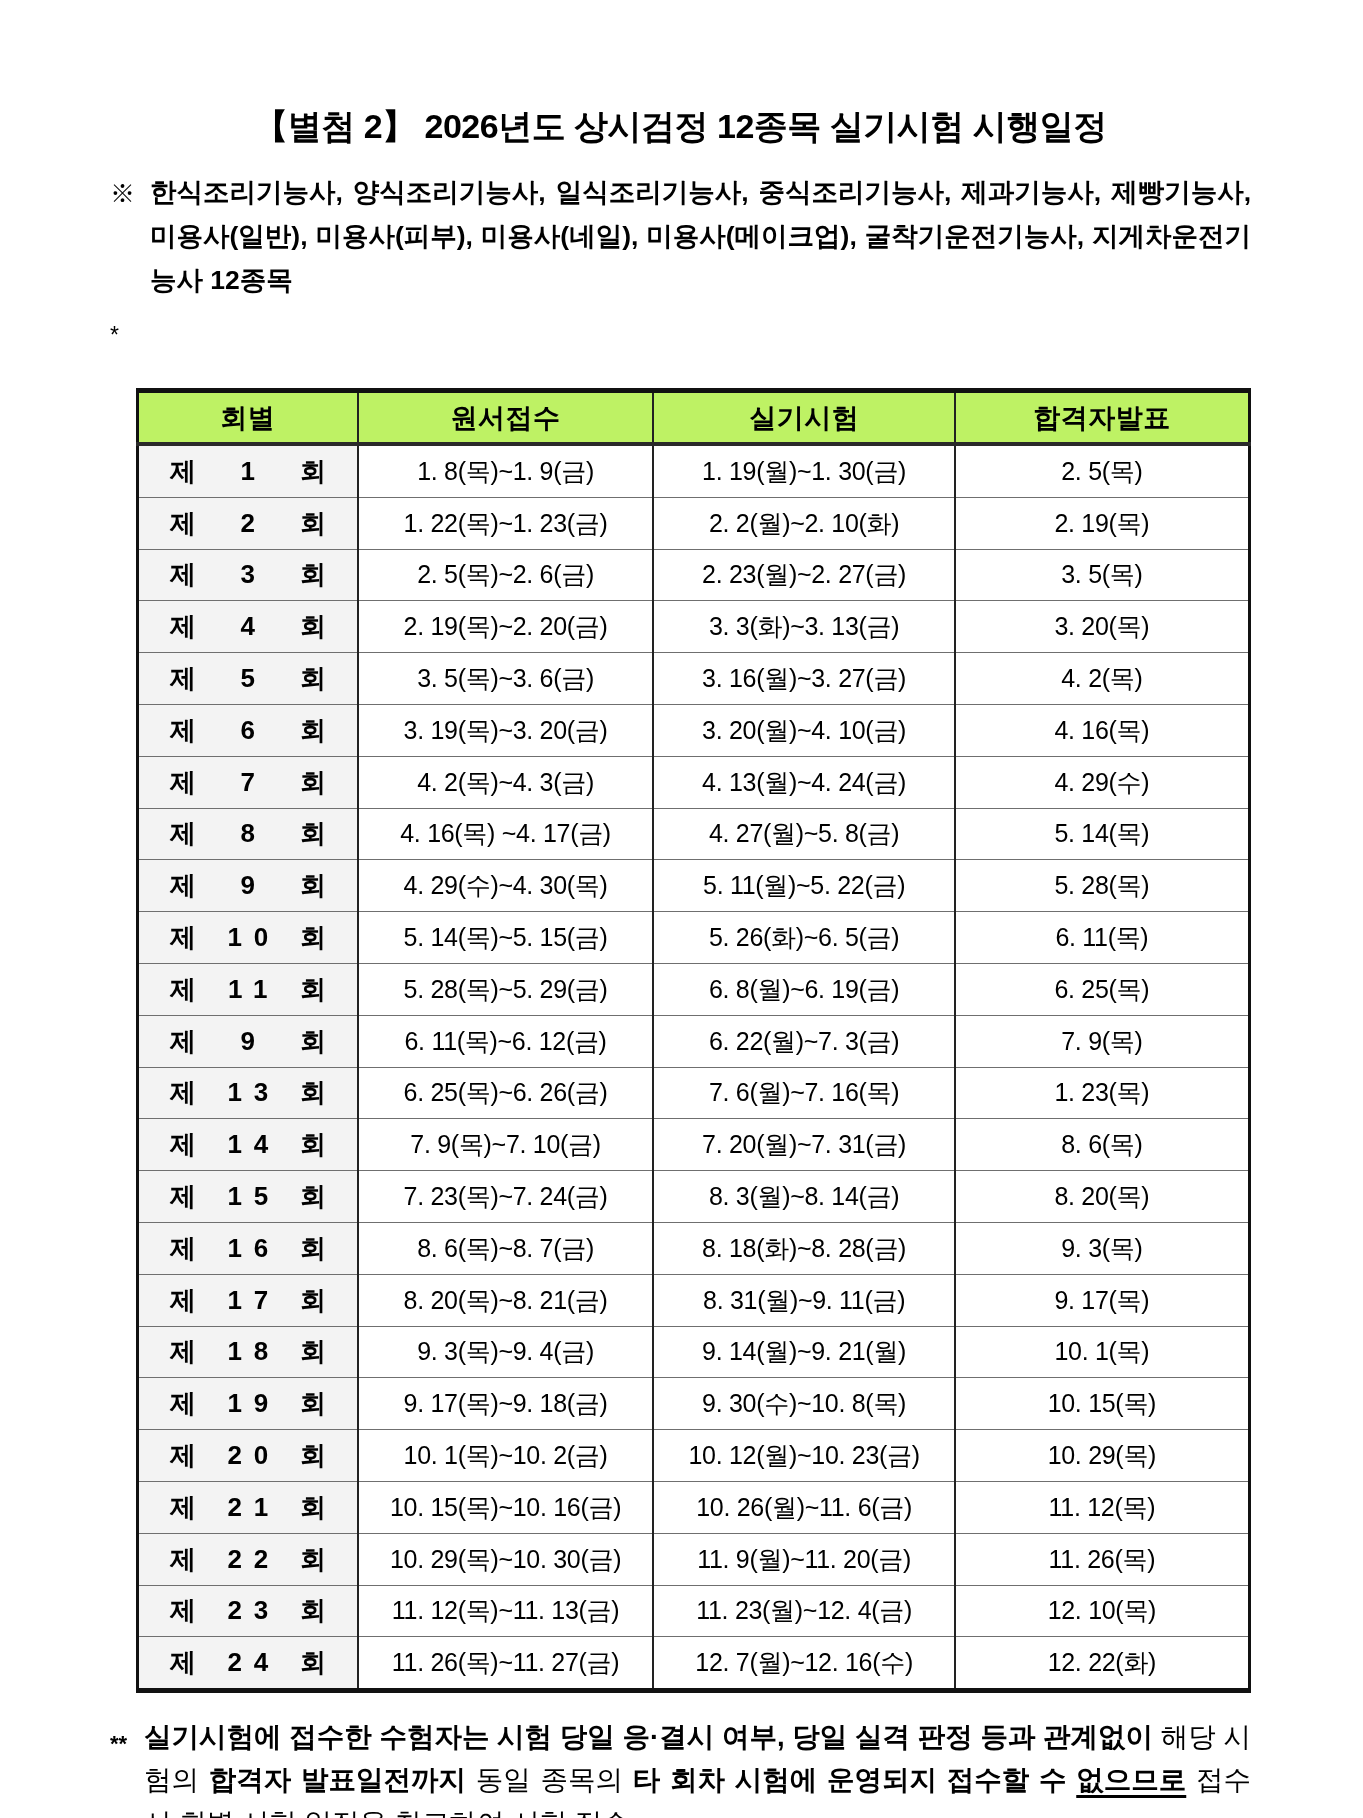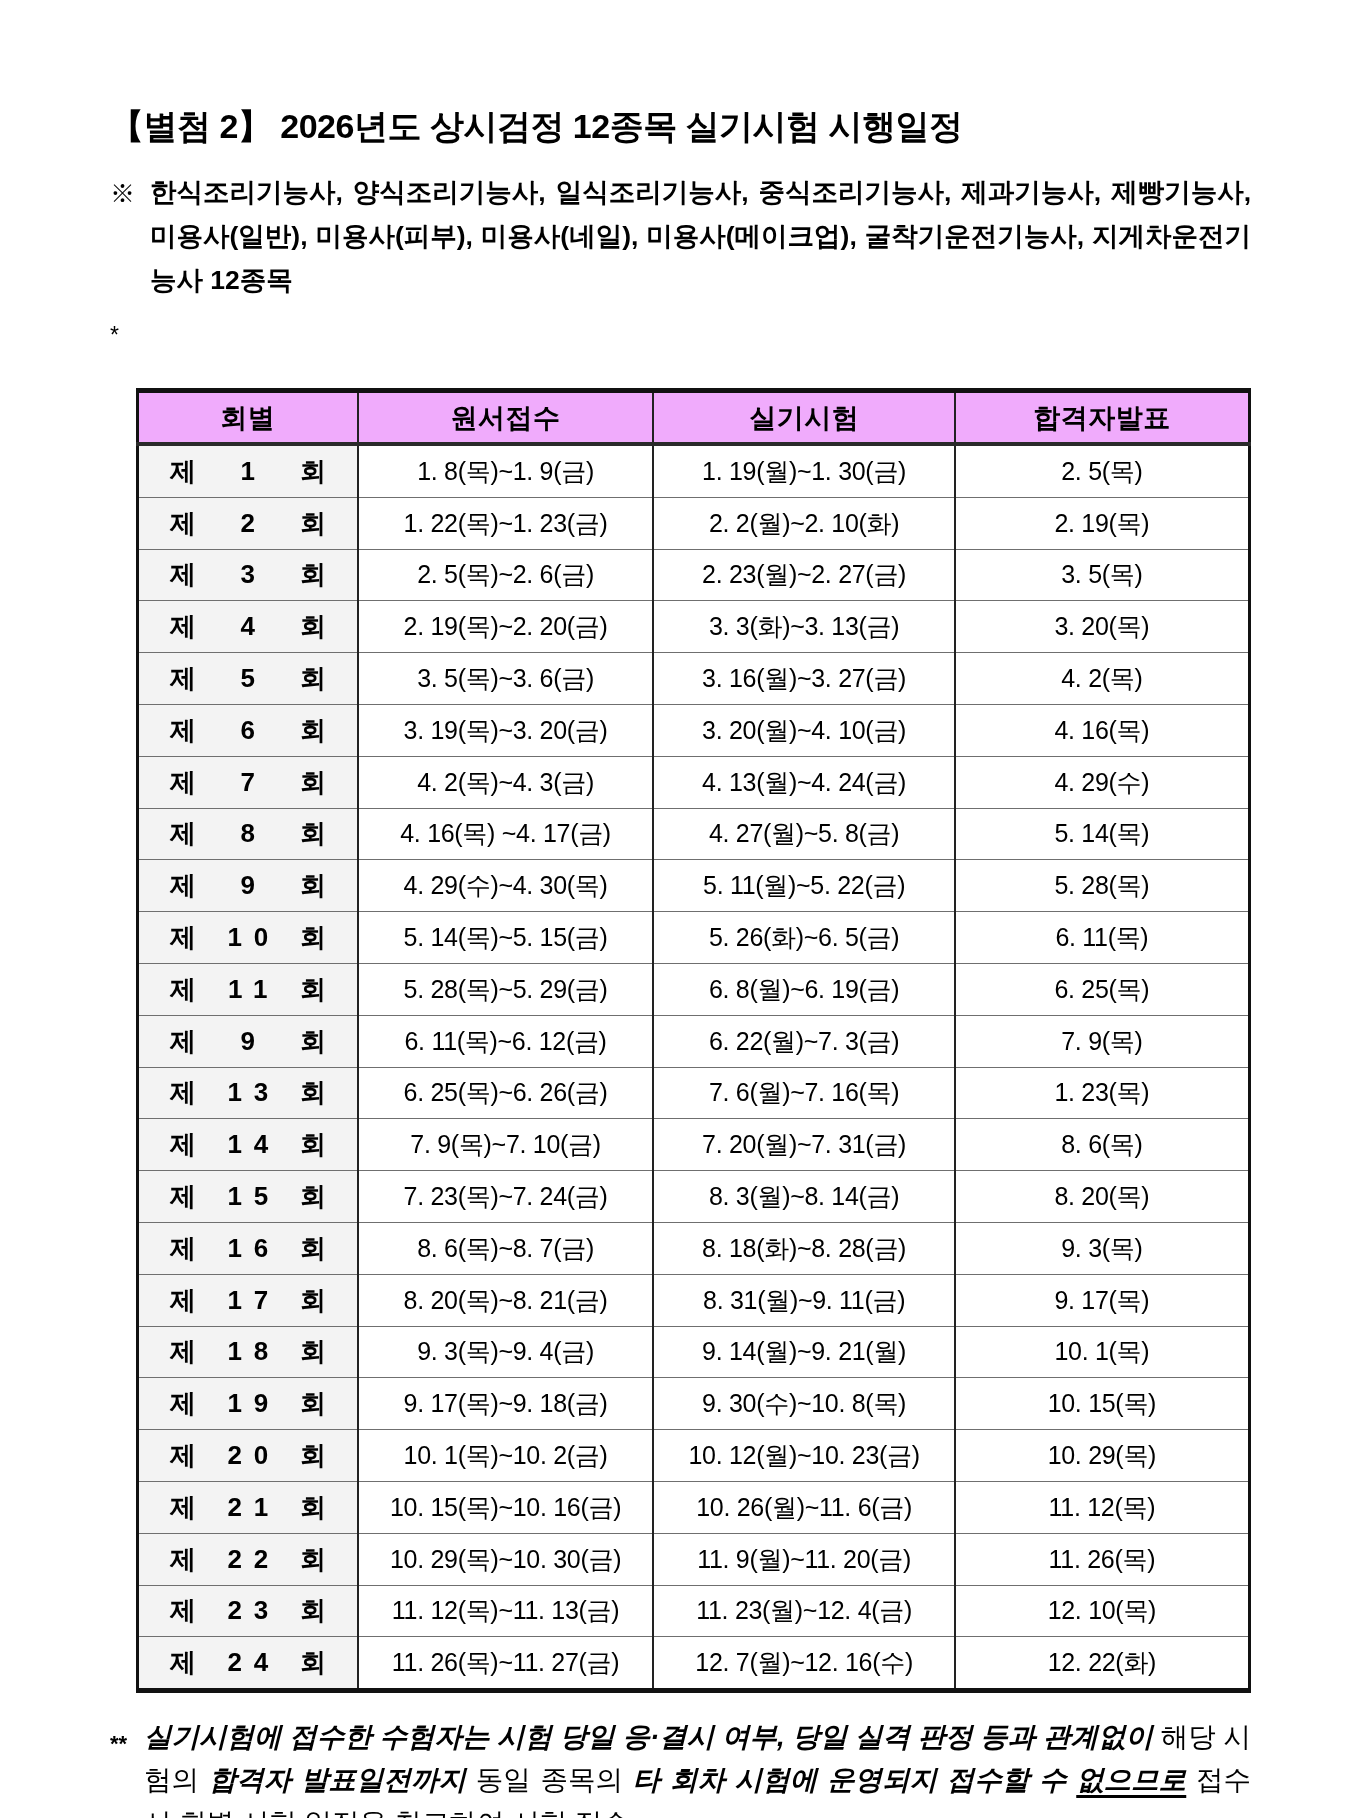--- a/index.html
+++ b/index.html
@@ -15,20 +15,21 @@
     font-family: "Liberation Sans", sans-serif;
     overflow: hidden;
   }
   
   .doc-title {
     font-size: 34px;
     font-weight: 800;
     letter-spacing: -0.5px;
     margin: 0 0 20px 0;
     white-space: nowrap;
+    text-align: center;
   }
   
   .note {
     display: flex;
     align-items: flex-start;
   }
   .note .marker {
     flex: 0 0 40px;
     text-align: left;
   }
@@ -67,21 +68,21 @@
     margin: 34px 0 0 26px;
     border: 3px solid #111;
     border-top-width: 5px;
     border-bottom-width: 5px;
   }
   col.c1 { width: 19.8%; }
   col.c2 { width: 26.6%; }
   col.c3 { width: 27.1%; }
   col.c4 { width: 26.5%; }
   th {
-    background: #f0abfc;
+    background: #bef264;
     height: 47px;
     font-size: 27px;
     font-weight: bold;
     border-bottom: 4px solid #2a2a2a;
     letter-spacing: 0.5px;
   }
   td {
     height: 48.8px;
     text-align: center;
     font-size: 25px;
@@ -113,21 +114,21 @@
     font-size: 27.5px;
     line-height: 43px;
   }
   .footnote .marker {
     flex: 0 0 34px;
     font-size: 22px;
     padding-top: 7px;
     font-weight: bold;
   }
   .footnote-body { text-align: justify; }
-  .footnote-text .b { font-weight: bold; font-style: italic; }
+  .footnote-text .b { font-weight: bold; }
   .footnote-text .u {
     text-decoration: underline;
     text-underline-offset: 6px;
     text-decoration-thickness: 2.5px;
   }
 </style>
 </head>
 <body>
 
 <h1 class="doc-title">【별첨 2】 2026년도 상시검정 12종목 실기시험 시행일정</h1>

